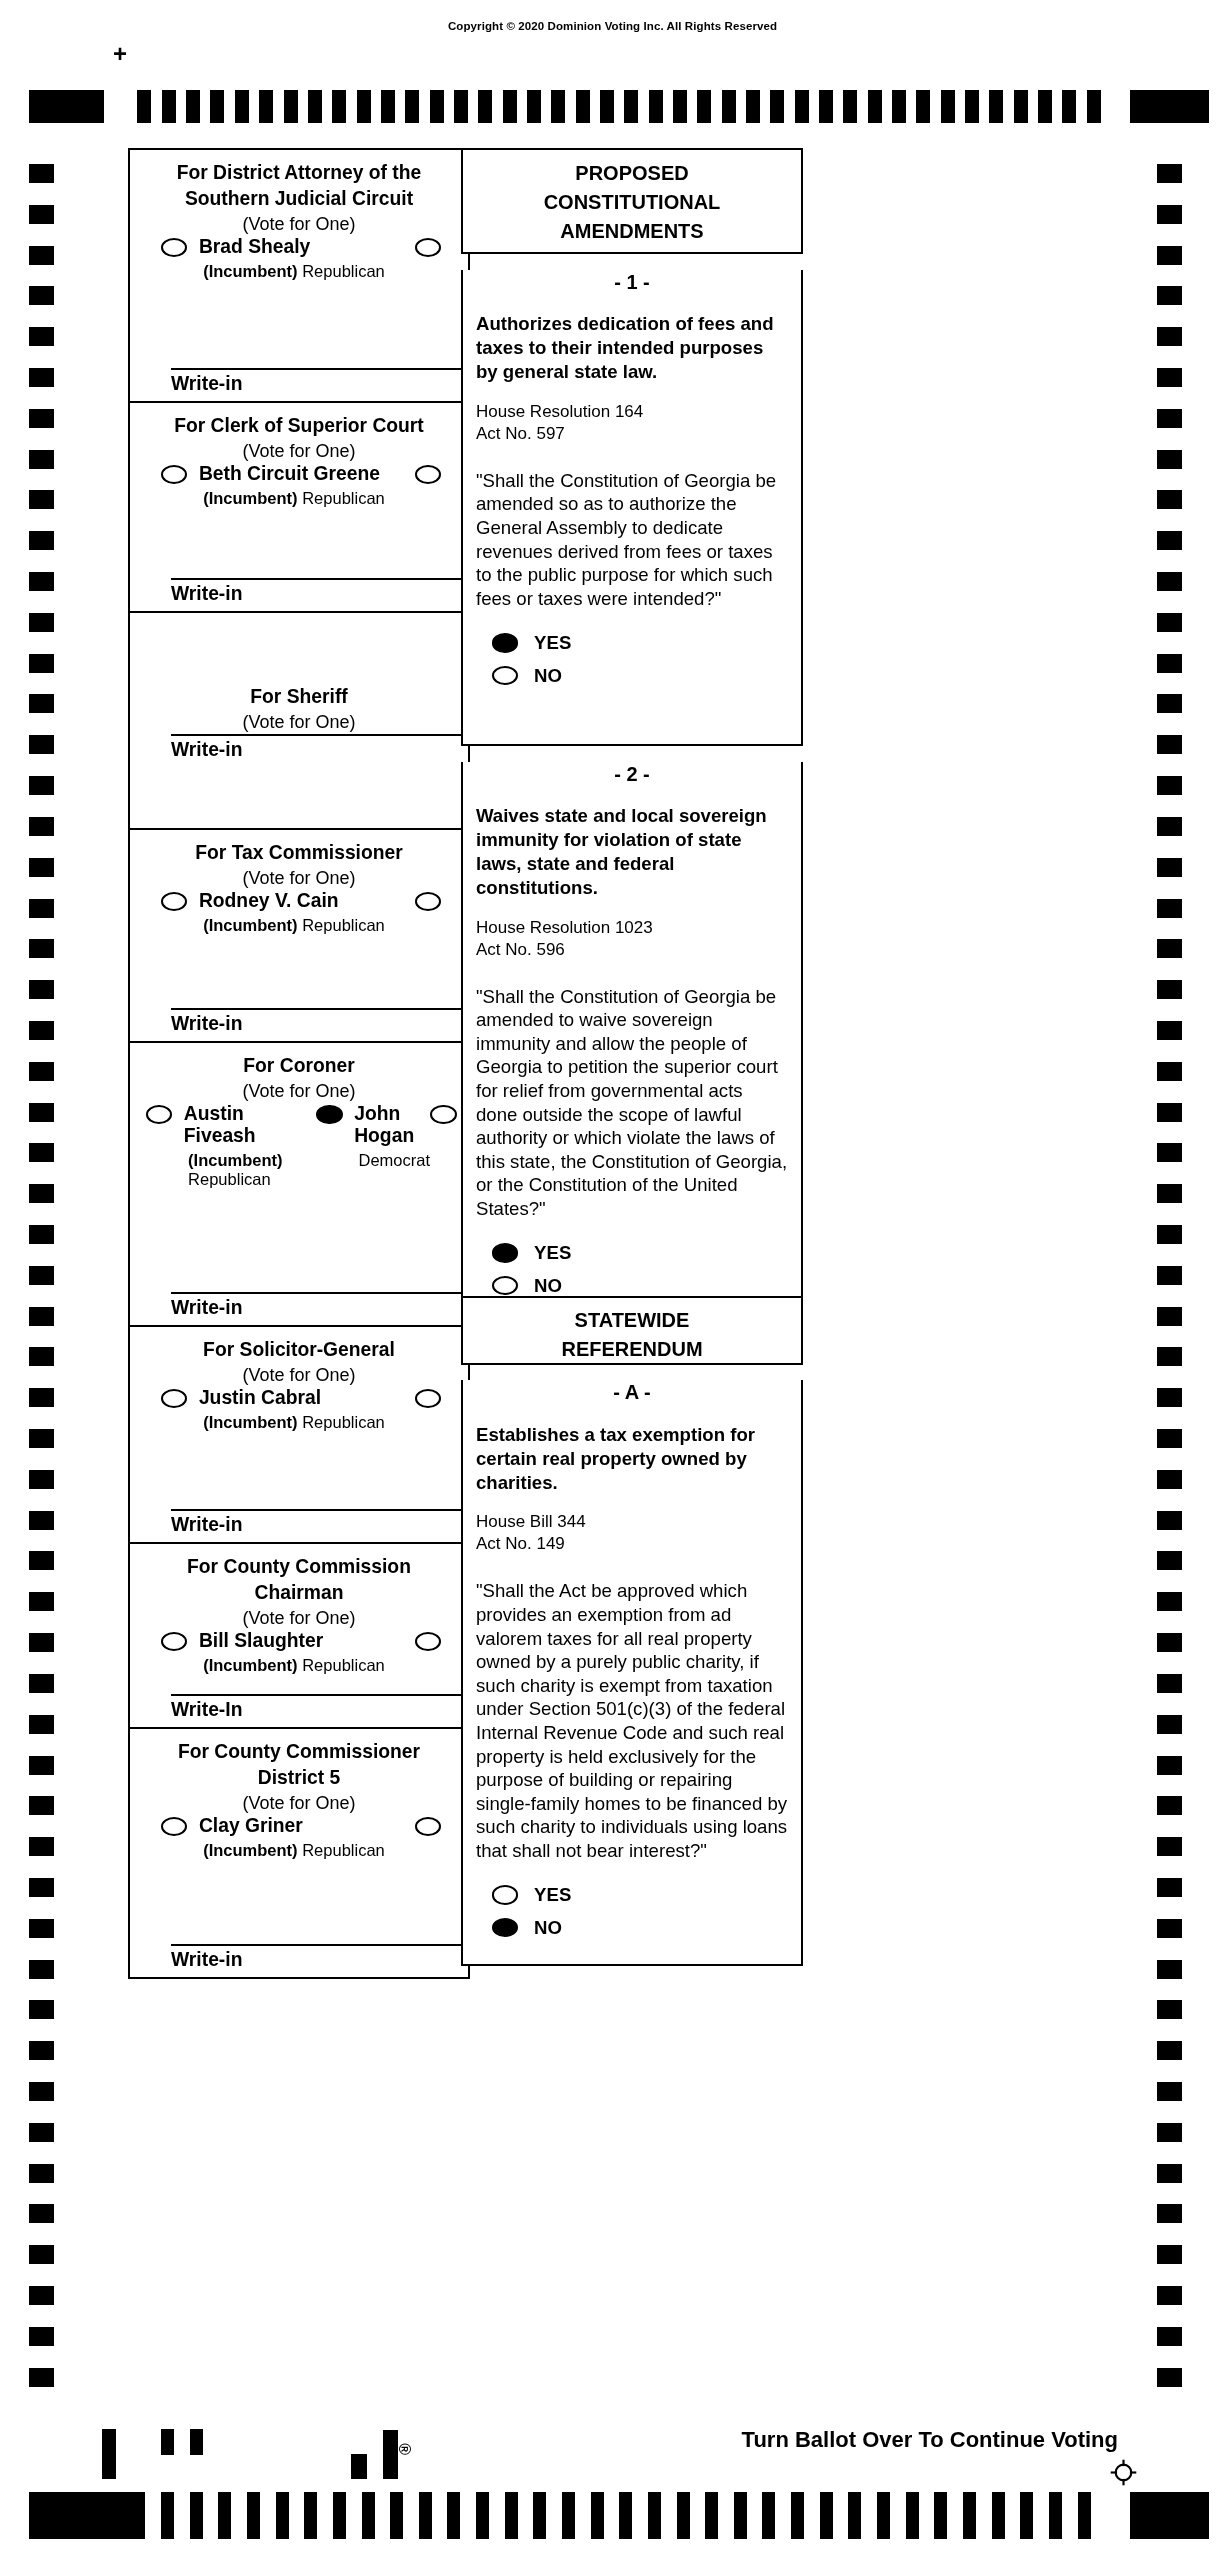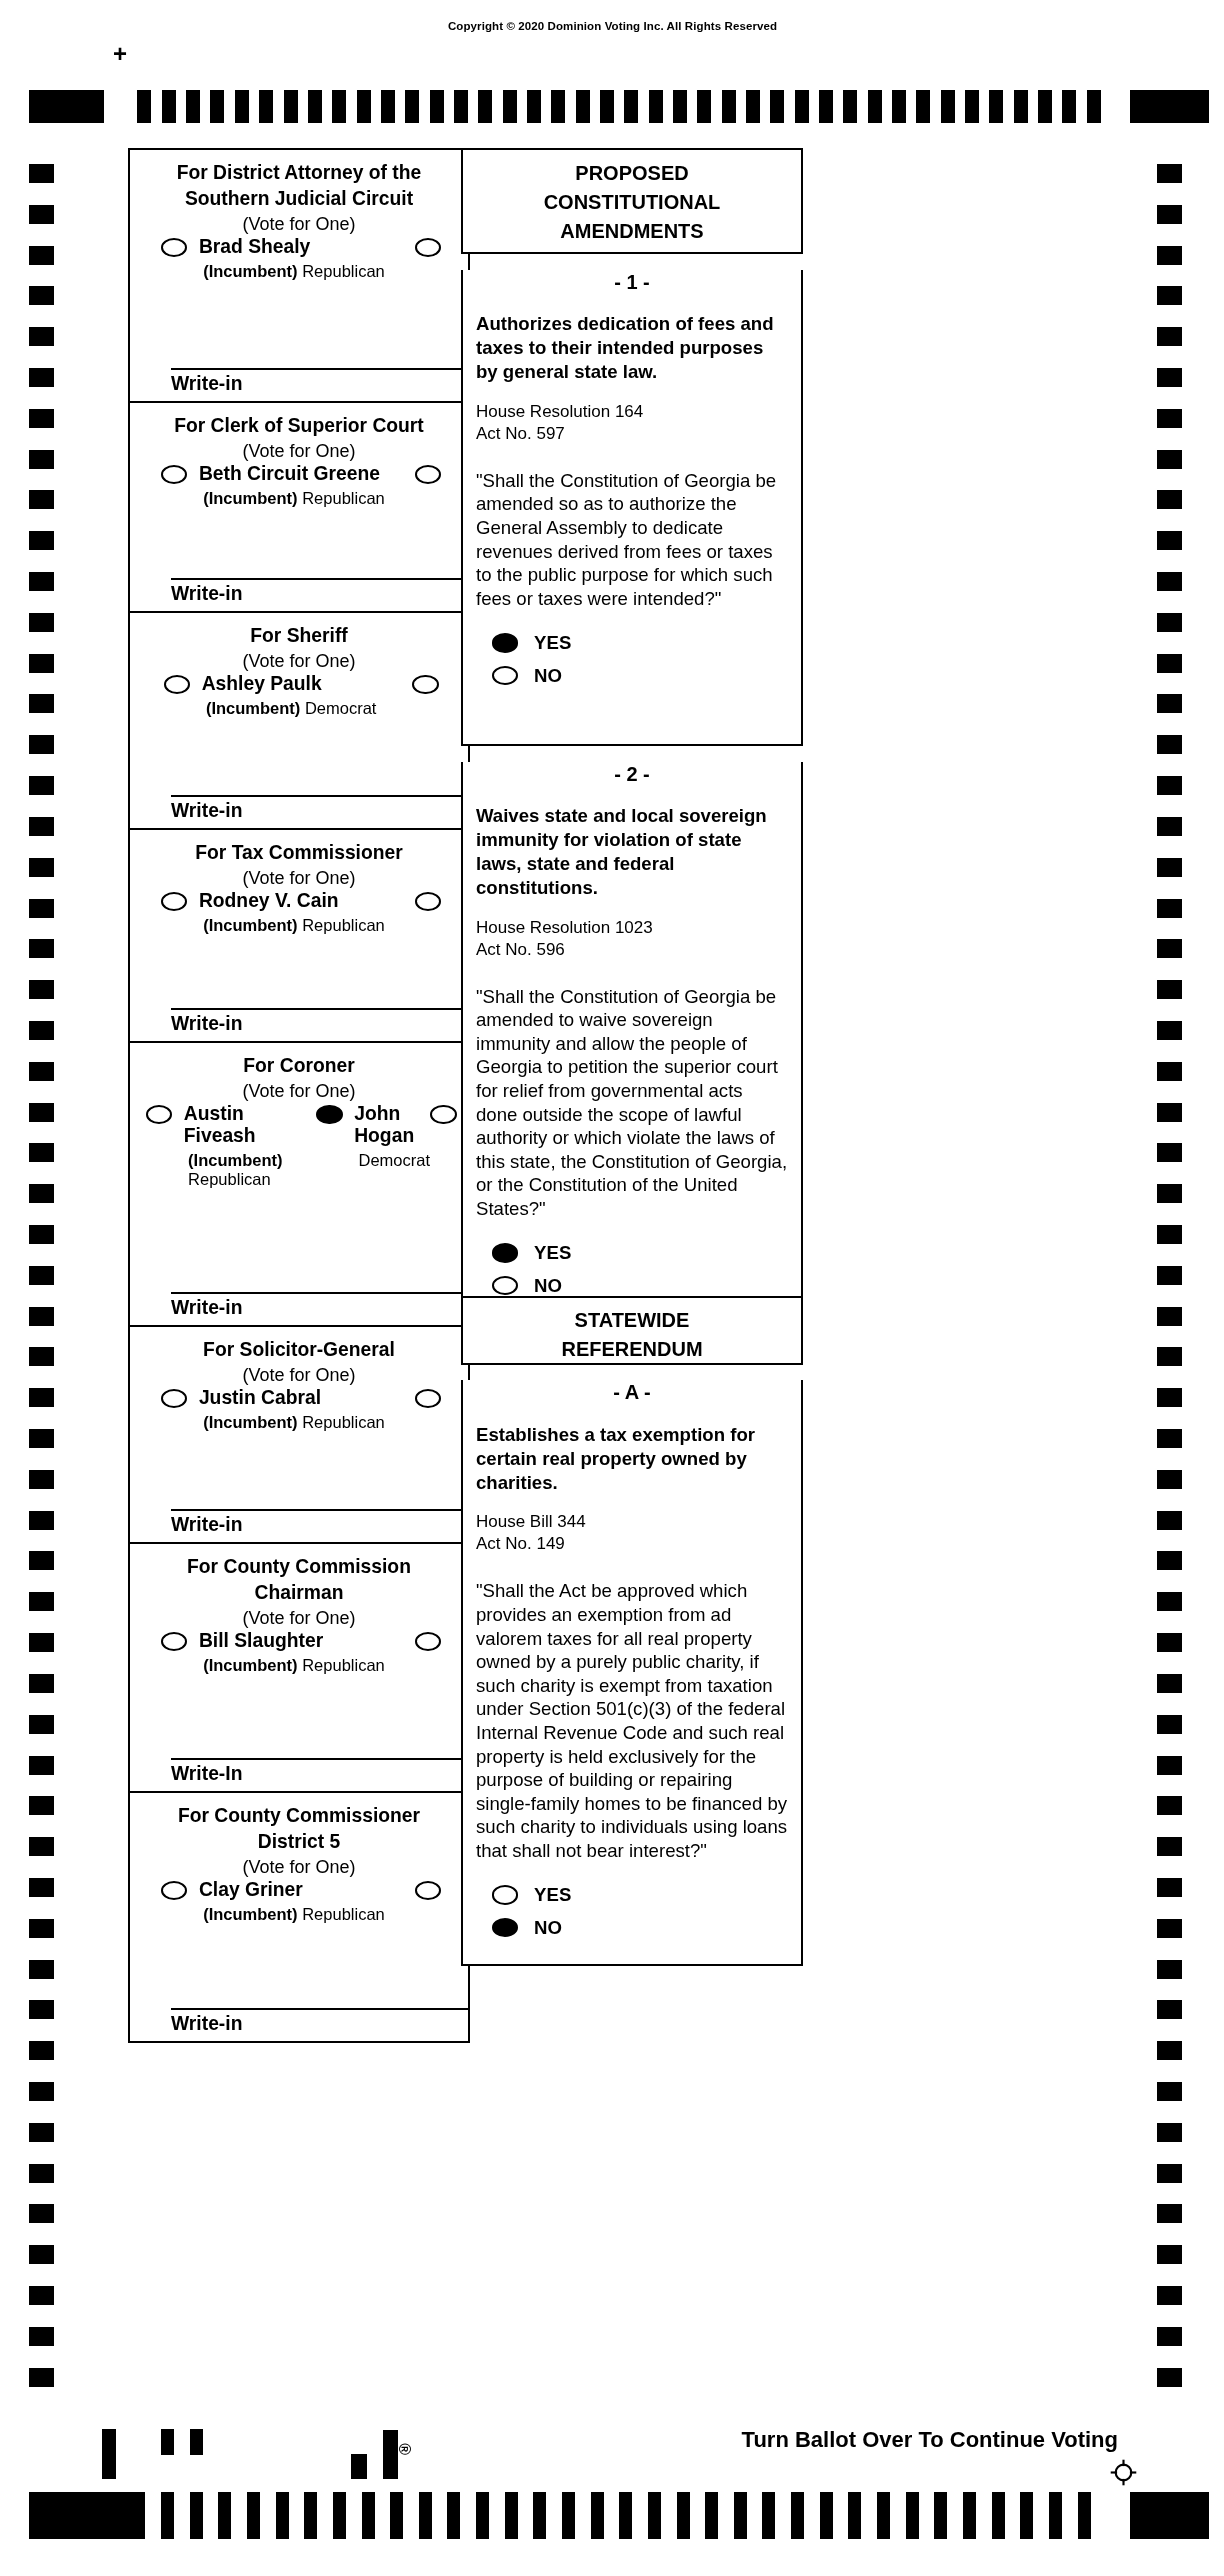--- a/index.html
+++ b/index.html
@@ -292,32 +292,20 @@
             <div class="oval"></div>
           </div>
         </div>
         <div class="write-in"><span>Write-in</span></div>
       </div>
       <div class="box race" style="height: 217px; justify-content: center;">
         <div class="race-title">
           <div>For Sheriff</div>
         </div>
         <div class="instruction">(Vote for One)</div>
-        <div class="cand-zone">
-          <div class="cand-row">
-            <div class="oval"></div>
-            <div>
-              <div class="cand-name">Ashley Paulk</div>
-              <div class="cand-party"><span class="pp">(Incumbent)</span> <span>Democrat</span></div>
-            </div>
-          </div>
-          <div class="cand-row">
-            <div class="oval"></div>
-          </div>
-        </div>
         <div class="write-in"><span>Write-in</span></div>
       </div>
       <div class="box race" style="height: 213px;">
         <div class="race-title">
           <div>For Tax Commissioner</div>
         </div>
         <div class="instruction">(Vote for One)</div>
         <div class="cand-zone">
           <div class="cand-row">
             <div class="oval"></div>
@@ -370,21 +358,21 @@
               <div class="cand-name">Justin Cabral</div>
               <div class="cand-party"><span class="pp">(Incumbent)</span> <span>Republican</span></div>
             </div>
           </div>
           <div class="cand-row">
             <div class="oval"></div>
           </div>
         </div>
         <div class="write-in"><span>Write-in</span></div>
       </div>
-      <div class="box race" style="height: 249px;">
+      <div class="box race" style="height: 185px;">
         <div class="race-title">
           <div>For County Commission</div>
           <div>Chairman</div>
         </div>
         <div class="instruction">(Vote for One)</div>
         <div class="cand-zone">
           <div class="cand-row">
             <div class="oval"></div>
             <div>
               <div class="cand-name">Bill Slaughter</div>

